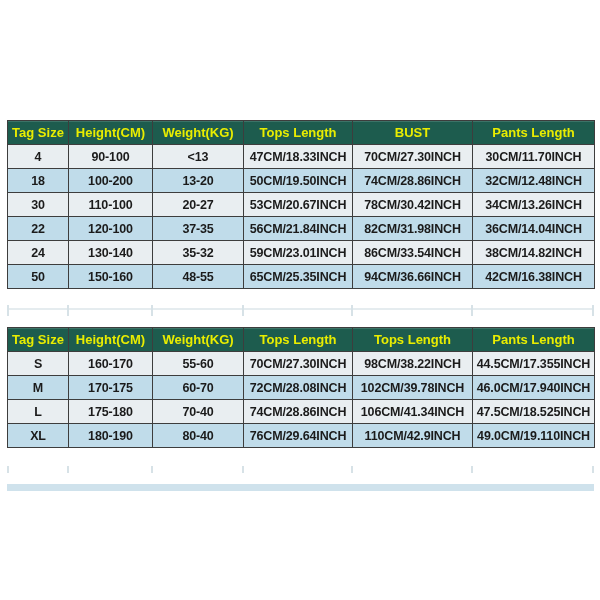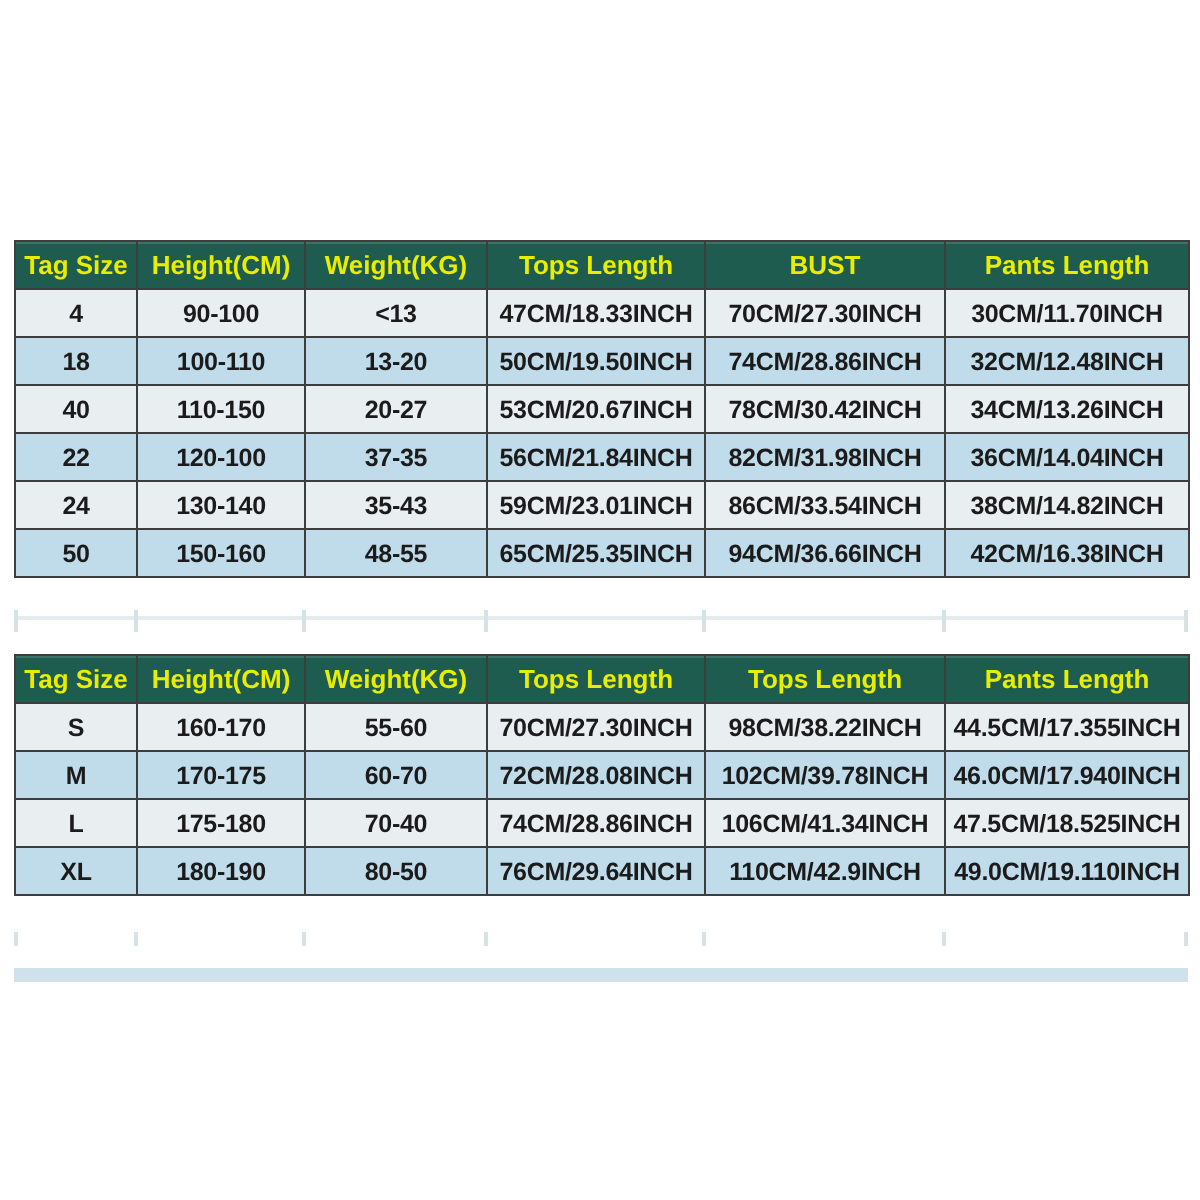--- a/index.html
+++ b/index.html
@@ -117,46 +117,46 @@
         <tr>
           <td>4</td>
           <td>90-100</td>
           <td>&lt;13</td>
           <td>47CM/18.33INCH</td>
           <td>70CM/27.30INCH</td>
           <td>30CM/11.70INCH</td>
         </tr>
         <tr>
           <td>18</td>
-          <td>100-110</td>
+          <td>100-200</td>
           <td>13-20</td>
           <td>50CM/19.50INCH</td>
           <td>74CM/28.86INCH</td>
           <td>32CM/12.48INCH</td>
         </tr>
         <tr>
-          <td>40</td>
-          <td>110-150</td>
+          <td>30</td>
+          <td>110-100</td>
           <td>20-27</td>
           <td>53CM/20.67INCH</td>
           <td>78CM/30.42INCH</td>
           <td>34CM/13.26INCH</td>
         </tr>
         <tr>
           <td>22</td>
           <td>120-100</td>
           <td>37-35</td>
           <td>56CM/21.84INCH</td>
           <td>82CM/31.98INCH</td>
           <td>36CM/14.04INCH</td>
         </tr>
         <tr>
           <td>24</td>
           <td>130-140</td>
-          <td>35-43</td>
+          <td>35-32</td>
           <td>59CM/23.01INCH</td>
           <td>86CM/33.54INCH</td>
           <td>38CM/14.82INCH</td>
         </tr>
         <tr>
           <td>50</td>
           <td>150-160</td>
           <td>48-55</td>
           <td>65CM/25.35INCH</td>
           <td>94CM/36.66INCH</td>
@@ -216,21 +216,21 @@
           <td>L</td>
           <td>175-180</td>
           <td>70-40</td>
           <td>74CM/28.86INCH</td>
           <td>106CM/41.34INCH</td>
           <td>47.5CM/18.525INCH</td>
         </tr>
         <tr>
           <td>XL</td>
           <td>180-190</td>
-          <td>80-50</td>
+          <td>80-40</td>
           <td>76CM/29.64INCH</td>
           <td>110CM/42.9INCH</td>
           <td>49.0CM/19.110INCH</td>
         </tr>
       </tbody>
   </table>
 
   <div class="ghosts g2">
     <i></i>
       <i></i>

